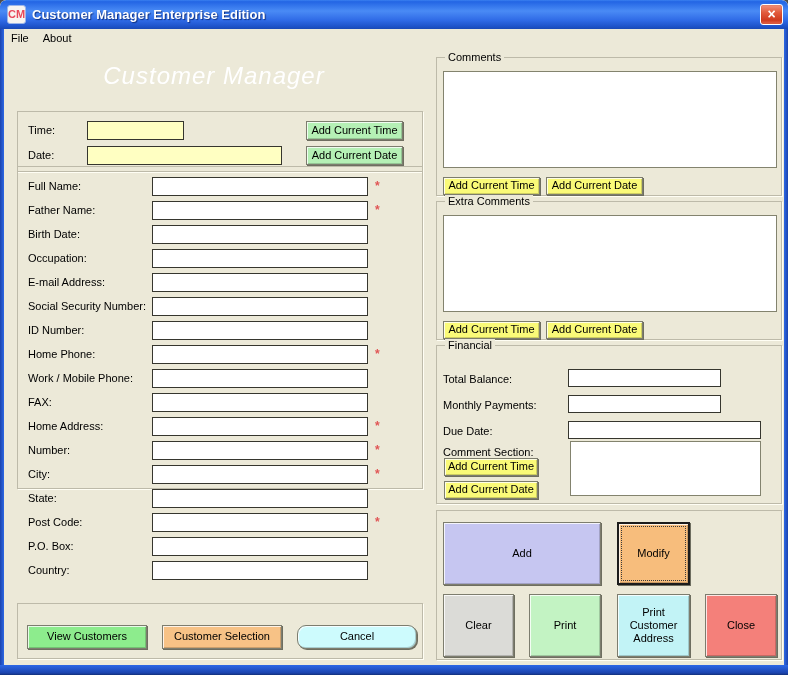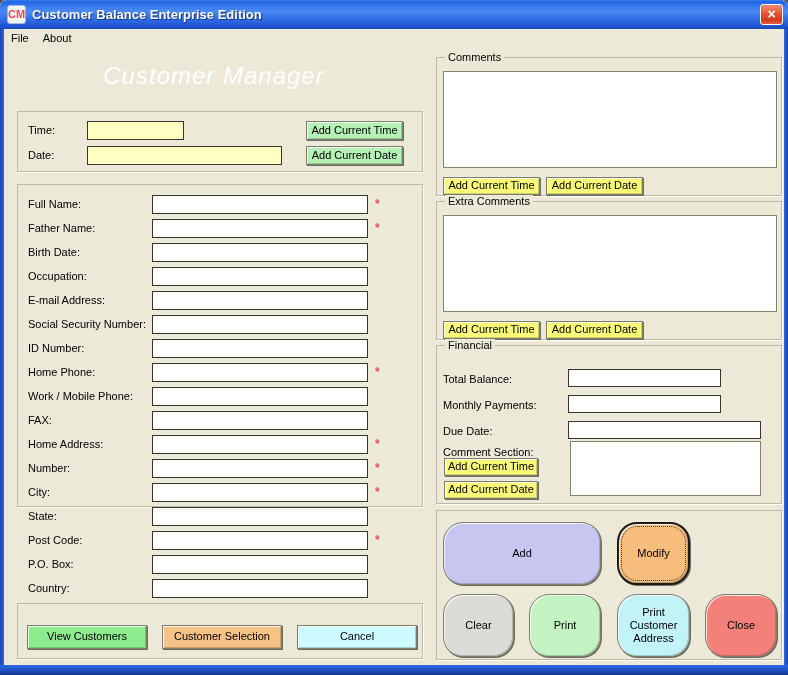--- a/index.html
+++ b/index.html
@@ -78,31 +78,31 @@
   .form-row { height:24px; display:flex; align-items:center; padding-left:10px; }
   .form-row .flabel { width:124px; }
   .form-row .finput {
     width:216px; height:19px; border:1px solid #36362e; background:#fff;
     font:11px "Liberation Sans",sans-serif; padding:0 3px; outline:none;
   }
   .form-row .req { margin-left:7px; color:#e05555; font-weight:bold; font-size:12px; }
 
   .textbox { position:absolute; background:#fff; border:1px solid #83836e; }
 
-  .big-btn { font-size:11px; padding:16px;border-radius:20px; }
+  .big-btn { font-size:11px; padding:16px; }
   .big-btn.focused { border:2px solid #1c1c1c; outline:1px dotted #3a3a3a; outline-offset:-5px; }
 </style>
 </head>
 <body>
 
 <div class="window">
 
   <div class="titlebar">
     <div class="app-icon">CM</div>
-    <div class="win-title">Customer Balance Enterprise Edition</div>
+    <div class="win-title">Customer Manager Enterprise Edition</div>
     <div class="close-btn">×</div>
   </div>
   <div class="client"></div>
   <div class="border-left"></div>
   <div class="border-right"></div>
   <div class="border-bottom"></div>
 
   <div class="menubar">
     <div class="menu-item">File</div>
     <div class="menu-item">About</div>
@@ -112,21 +112,21 @@
 
   <div class="group" style="left:11px; top:111px; width:406px; height:61px;padding-left:13px;">
     <span class="lbl" style="left:10px; top:12px;">Time:</span>
     <input class="tfield" style="left: 69px; top: 9px; width: 97px; height: 19px; background: rgb(255, 255, 194);" value="">
     <span class="lbl" style="left:10px; top:37px;">Date:</span>
     <input class="tfield" style="left: 69px; top: 34px; width: 195px; height: 19px; background: rgb(255, 255, 194);" value="">
     <div class="btn3d" style="left: 288px; top: 9px; width: 97px; height: 19px; background: rgb(181, 240, 181);">Add Current Time</div>
     <div class="btn3d" style="left: 288px; top: 34px; width: 97px; height: 19px; background: rgb(181, 240, 181);">Add Current Date</div>
   </div>
 
-  <div class="group" style="left:11px; top:184px; width:406px; height:323px;">
+  <div class="group" style="left:11px; top:166px; width:406px; height:323px;">
     <div class="form-rows">
       <div class="form-row">
           <span class="flabel">Full Name:</span>
           <input class="finput" value="" style="">
           <span class="req">*</span>
         </div>
       <div class="form-row">
           <span class="flabel">Father Name:</span>
           <input class="finput" value="" style="">
           <span class="req">*</span>
@@ -205,21 +205,21 @@
           <span class="flabel">Country:</span>
           <input class="finput" value="" style="">
           <span class="req"></span>
         </div>
     </div>
   </div>
 
   <div class="group" style="left:11px; top:603px; width:406px; height:56px;">
     <div class="btn3d" style="left: 9px; top: 21px; width: 120px; height: 24px; background: rgb(141, 236, 141);">View Customers</div>
     <div class="btn3d" style="left: 144px; top: 21px; width: 120px; height: 24px; background: rgb(247, 194, 134);">Customer Selection</div>
-    <div class="btn3d" style="left: 279px; top: 21px; width: 120px; height: 24px; background: rgb(205, 251, 253);">Cancel</div>
+    <div class="btn3d" style="left: 279px; top: 21px; width: 120px; height: 24px; background: rgb(205, 251, 253); border-radius: 9px;">Cancel</div>
   </div>
 
   <div class="group" style="left:430px; top:57px; width:346px; height:139px;">
     <span class="gtitle">Comments</span>
     <div class="textbox" style="left:6px; top:13px; width:334px; height:97px;"></div>
     <div class="btn3d" style="left: 6px; top: 119px; width: 97px; height: 18px; background: rgb(250, 250, 120);">Add Current Time</div>
     <div class="btn3d" style="left: 109px; top: 119px; width: 97px; height: 18px; background: rgb(250, 250, 120);">Add Current Date</div>
   </div>
 
   <div class="group" style="left:430px; top:201px; width:346px; height:139px;">

